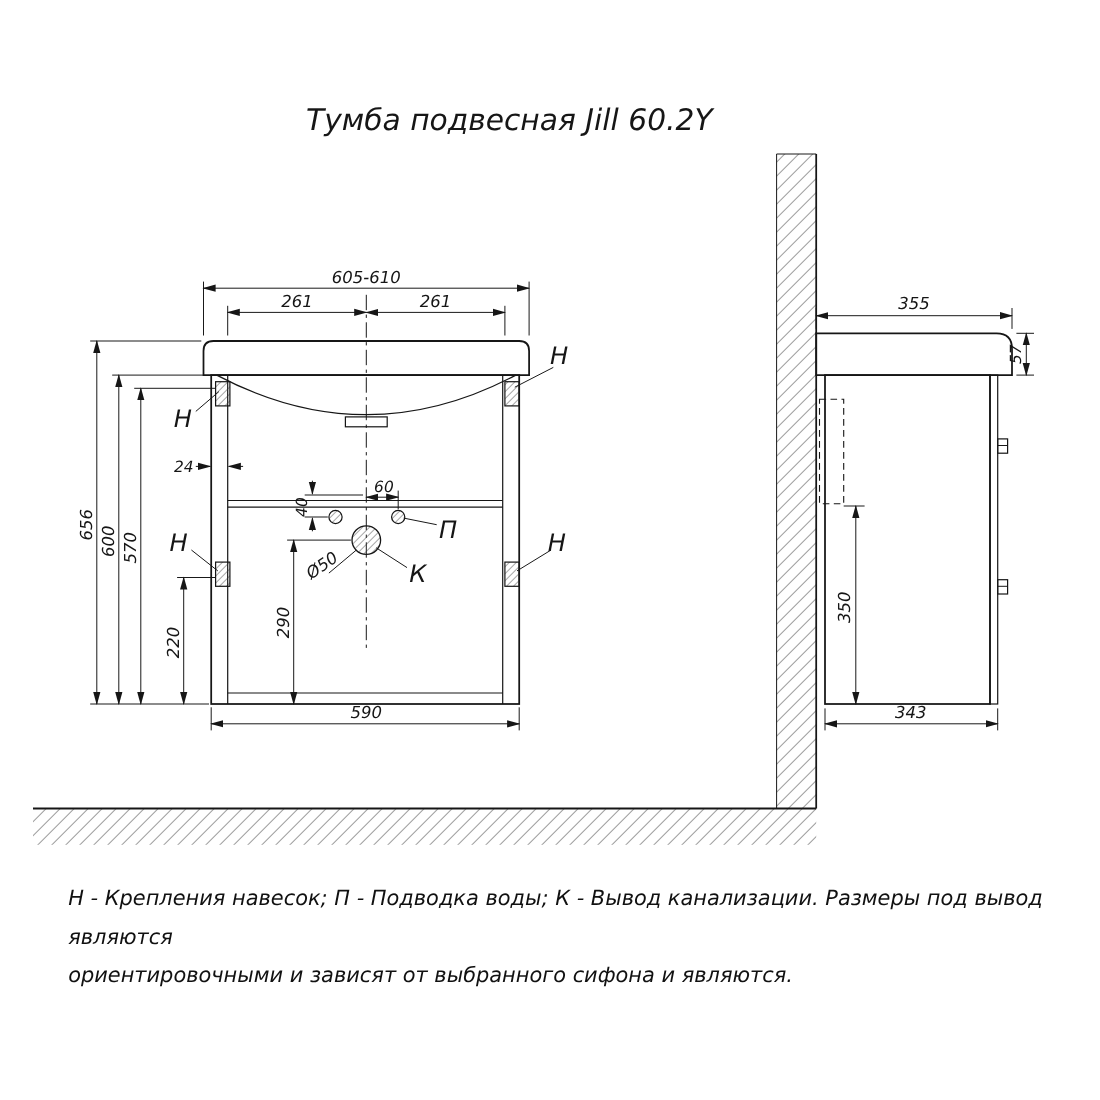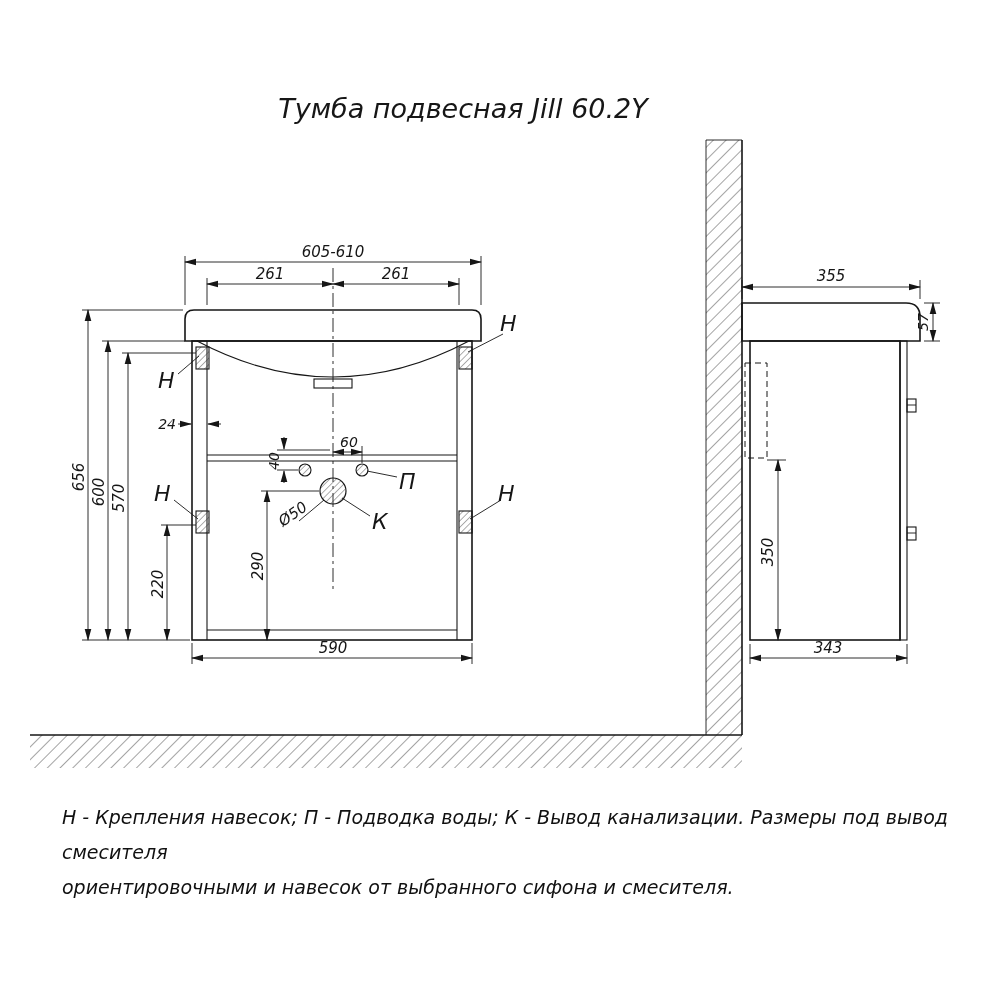--- a/index.html
+++ b/index.html
@@ -219,17 +219,17 @@
     <g>
       <line class="thin" x1="750" y1="644" x2="750" y2="664"></line>
       <line class="thin" x1="907" y1="644" x2="907" y2="664"></line>
       <line class="dimln" x1="750" y1="658" x2="907" y2="658" marker-start="url(#arr)" marker-end="url(#arr)"></line>
       <text class="dim-text" x="828" y="653" text-anchor="middle">343</text>
     </g>
   </g>
 </svg>
 
   <div class="legend">
-    <div>Н - Крепления навесок; П - Подводка воды; К - Вывод канализации. Размеры под вывод смесителя</div>
-    <div>ориентировочными и навесок от выбранного сифона и смесителя.</div>
+    <div>Н - Крепления навесок; П - Подводка воды; К - Вывод канализации. Размеры под вывод являются</div>
+    <div>ориентировочными и зависят от выбранного сифона и являются.</div>
   </div>
 
 </div>
 
 </body></html>

